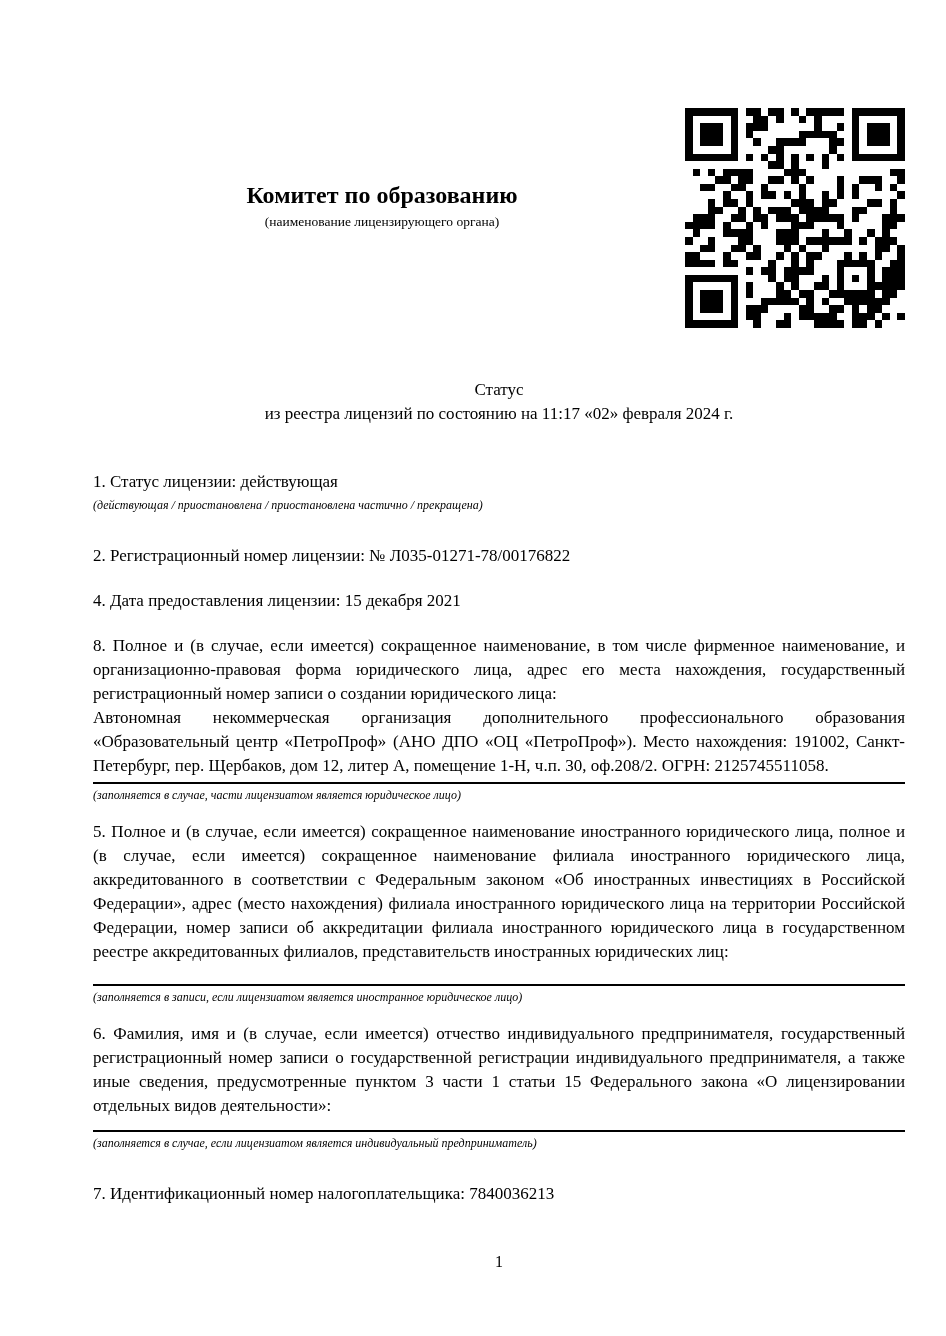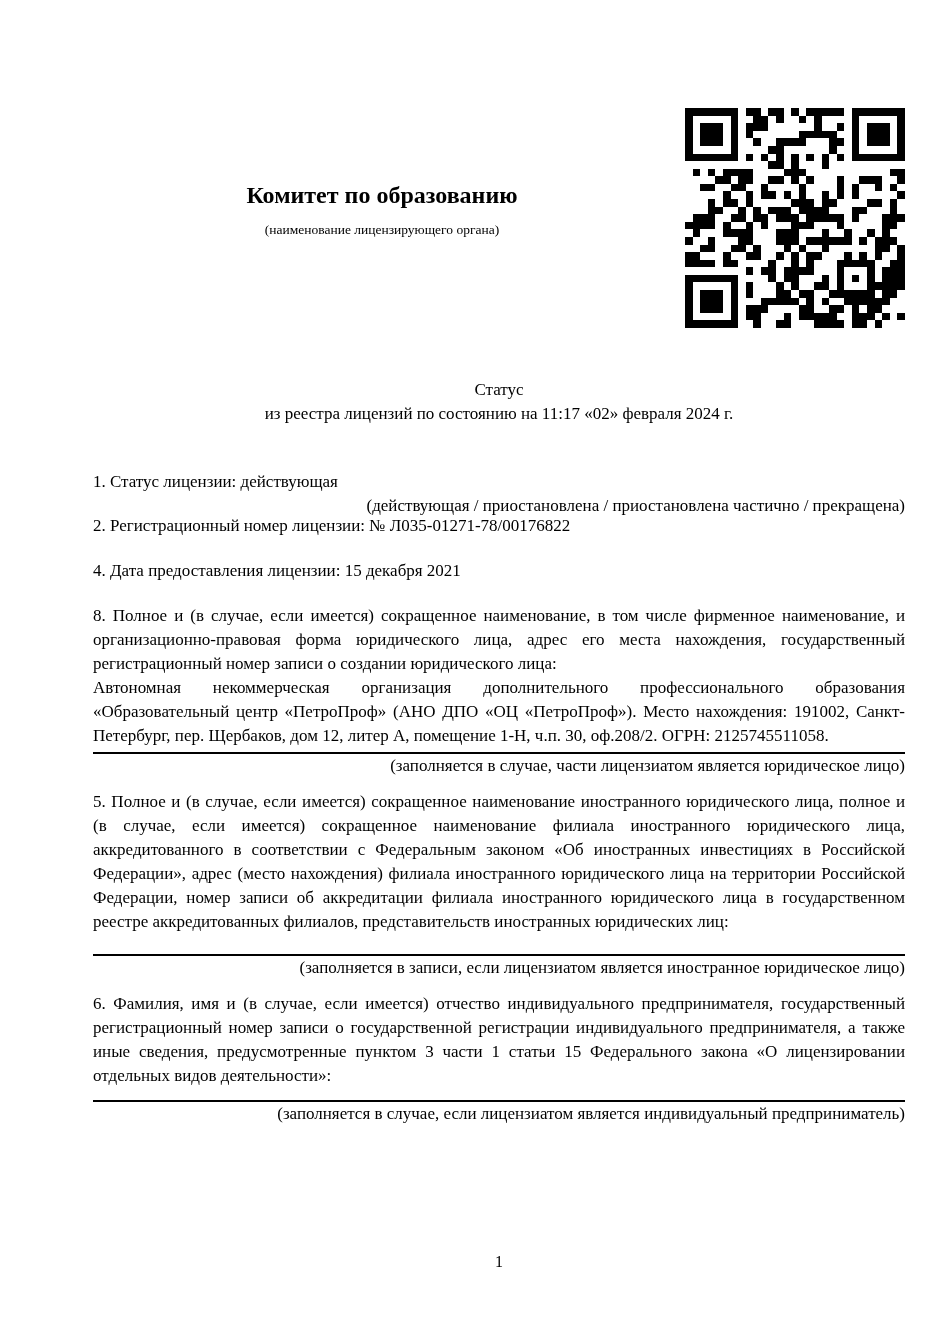--- a/index.html
+++ b/index.html
@@ -20,21 +20,21 @@
     text-align: center;
   }
   .header-title {
     font-size: 24px;
     font-weight: bold;
     line-height: 28px;
   }
   .header-caption {
     font-size: 13.5px;
     line-height: 17px;
-    margin-top: 12px;
+    margin-top: 4px;
   }
   .qr {
     position: absolute;
     top: 108px;
     left: 685px;
     width: 220px;
     height: 220px;
     line-height: 0;
   }
   .content {
@@ -43,31 +43,32 @@
     left: 93px;
     width: 812px;
     font-size: 17px;
     line-height: 24px;
   }
   .doc-title { text-align: center; margin-bottom: 44px; }
   .doc-title p { margin: 0; }
   p { margin: 0; }
   .just { text-align: justify; }
   .small-caption {
-    font-size: 17px;
+    font-size: 12px;
     line-height: 17px;
-    text-align: right;
+    text-align: left;
     margin-top: 3px;
+    font-style: italic;
   }
   hr.rule {
     border: none;
     border-top: 2.6px solid #000;
     margin: 0;
   }
-  .s1 { }
+  .s1 { margin-bottom: 30px; }
   .s2 { margin-bottom: 21px; }
   .s3 { margin-bottom: 21px; }
   .s4 { margin-bottom: 16px; }
   .s5 { margin-bottom: 16px; }
   .s6 { margin-bottom: 30px; }
   .s4 hr.rule { margin-top: 4px; }
   .s5 hr.rule { margin-top: 20px; }
   .s6 hr.rule { margin-top: 12px; }
   .page-number {
     position: absolute;
@@ -532,18 +533,21 @@
       <hr class="rule">
       <div class="small-caption">(заполняется в записи, если лицензиатом является иностранное юридическое лицо)</div>
     </div>
 
     <div class="s6">
       <p class="just">6. Фамилия, имя и (в случае, если имеется) отчество индивидуального предпринимателя, государственный регистрационный номер записи о государственной регистрации индивидуального предпринимателя, а также иные сведения, предусмотренные пунктом 3 части 1 статьи 15 Федерального закона «О лицензировании отдельных видов деятельности»:</p>
       <hr class="rule">
       <div class="small-caption">(заполняется в случае, если лицензиатом является индивидуальный предприниматель)</div>
     </div>
 
+    <div class="s7">
+      <p>7. Идентификационный номер налогоплательщика: 7840036213</p>
+    </div>
 
   </div>
 
   <div class="page-number">1</div>
 
 </div>
 
 </body></html>

